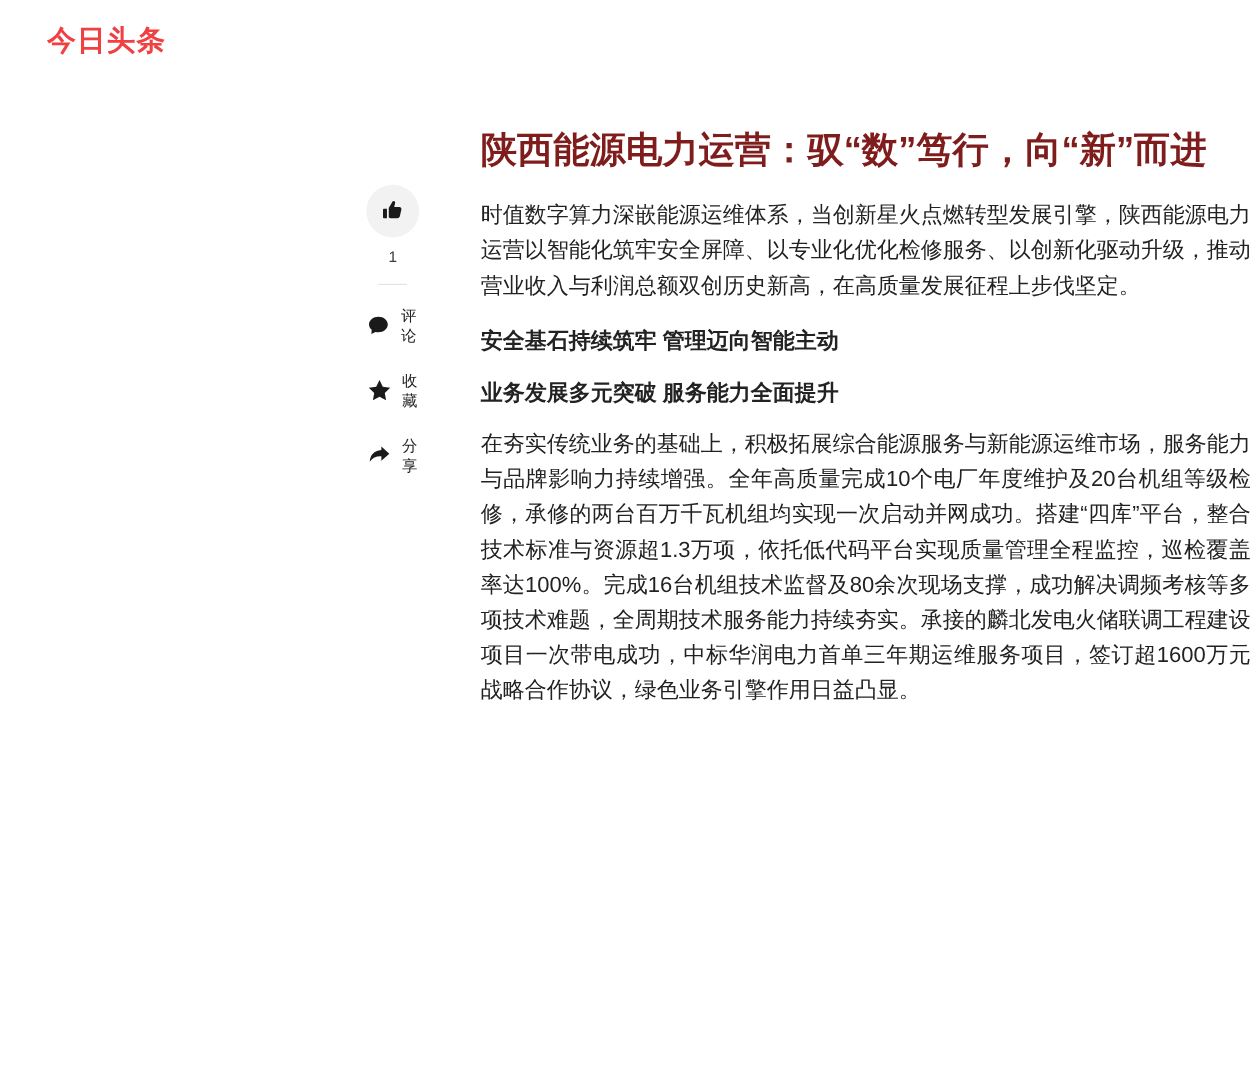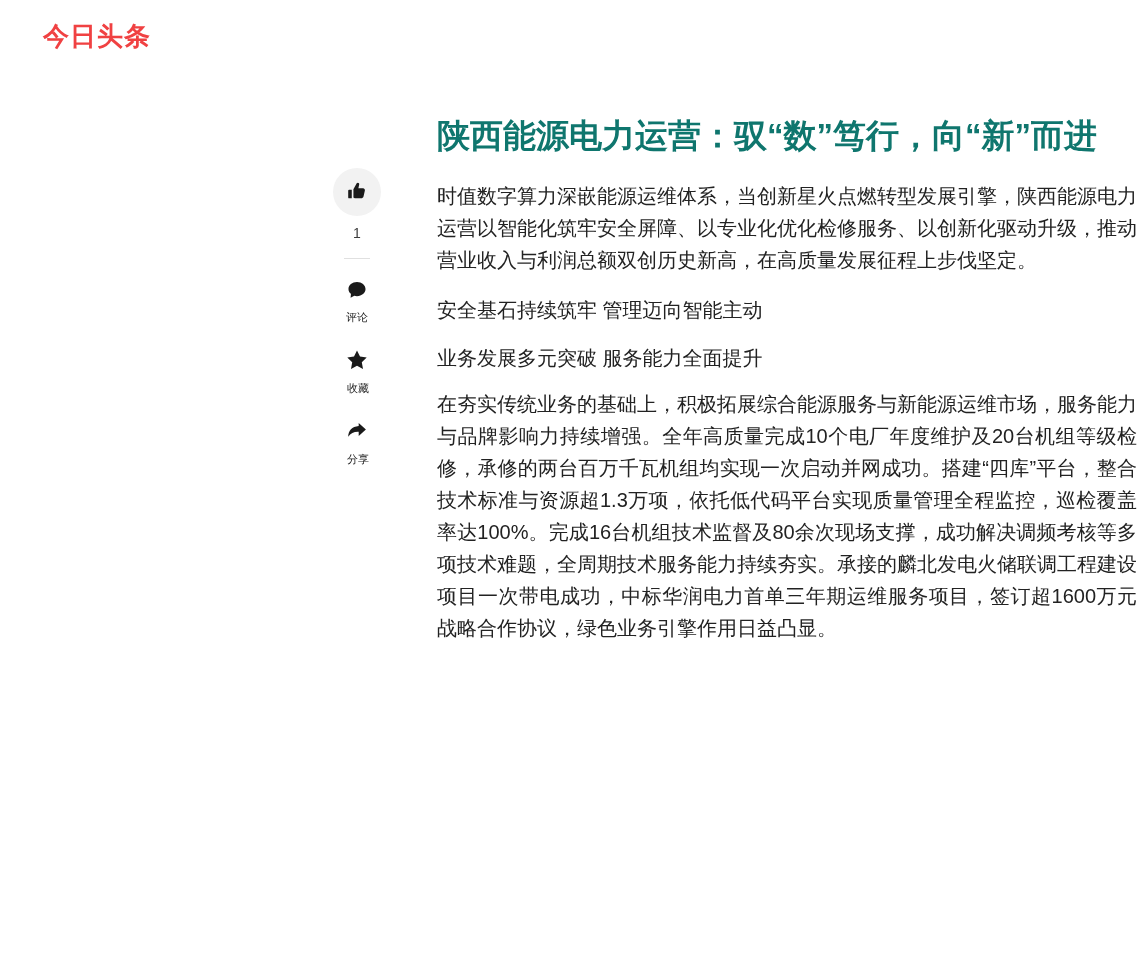--- a/index.html
+++ b/index.html
@@ -79,55 +79,55 @@
     font-size: 14px;
     color: #3c3c3c;
   }
   .rail-divider {
     width: 26px; height: 1px;
     background: #e0e0e0;
     margin: 17px 0 20px;
   }
   .rail-item {
     background: none; border: none; padding: 0;
-    display: flex; flex-direction: column; align-items: flex-end;
+    display: flex; align-items: center;
     gap: 7px;
     margin-bottom: 23px;
     cursor: pointer;
-    font-size: 11px;
+    font-size: 14px;
     color: #222222;
     font-family: inherit;
   }
 
   
   .article { width: 700px; margin-left: 56px; }
   .article h1 {
     font-size: 33px;
     line-height: 48px;
     font-weight: 700;
-    color: #0f766e;
+    color: #7f1d1d;
     margin: 40px 0 0;
   }
   .meta {
     margin-top: 13px;
     font-size: 15px;
     color: #999999;
   }
   .article-body {
     margin-top: 20px;
     font-size: 20px;
     line-height: 32px;
     color: #222222;
     text-align: justify;
   }
   .article-body p { margin: 0 0 16px; }
   .article-body h2 {
     font-size: 20px;
     line-height: 28px;
-    font-weight: 400;
+    font-weight: 700;
     margin: 20px 0 16px;
     text-align: left;
   }
 </style>
 </head>
 <body>
 
 <header class="header">
   <div class="logo">今日头条</div>
 </header>

